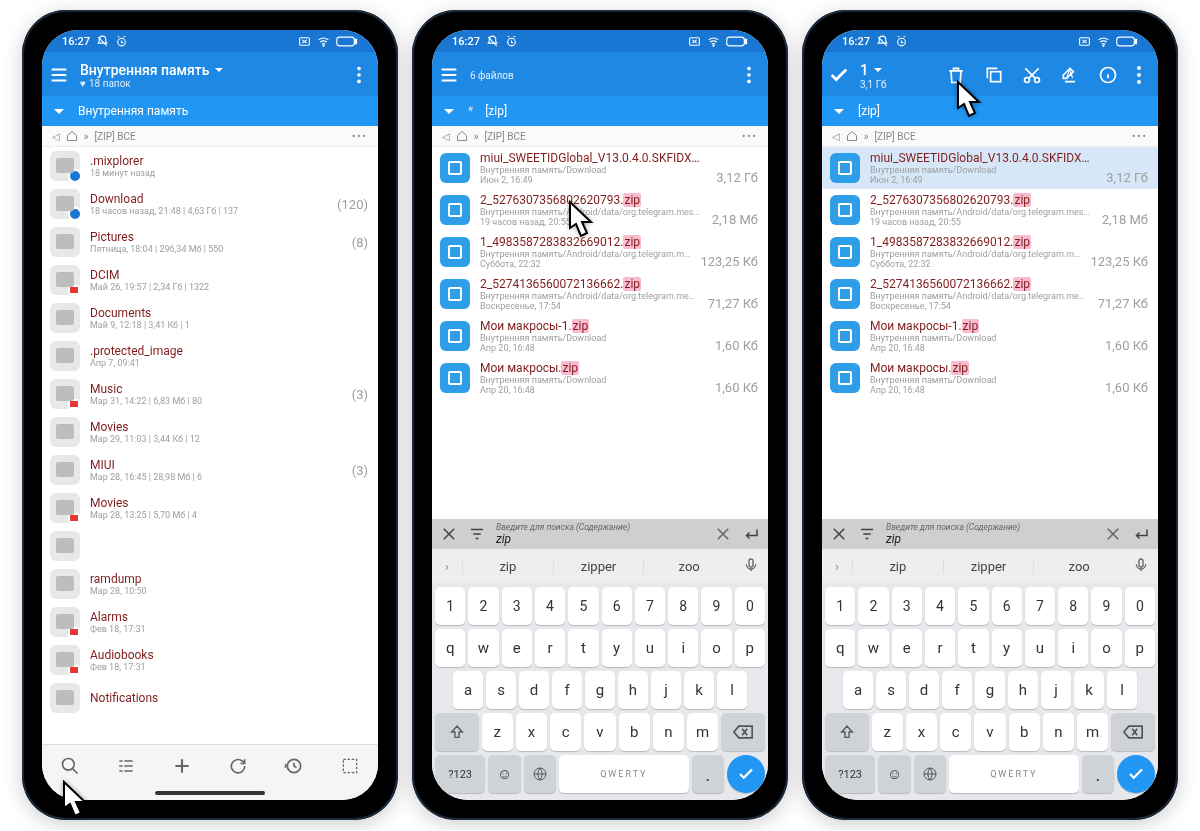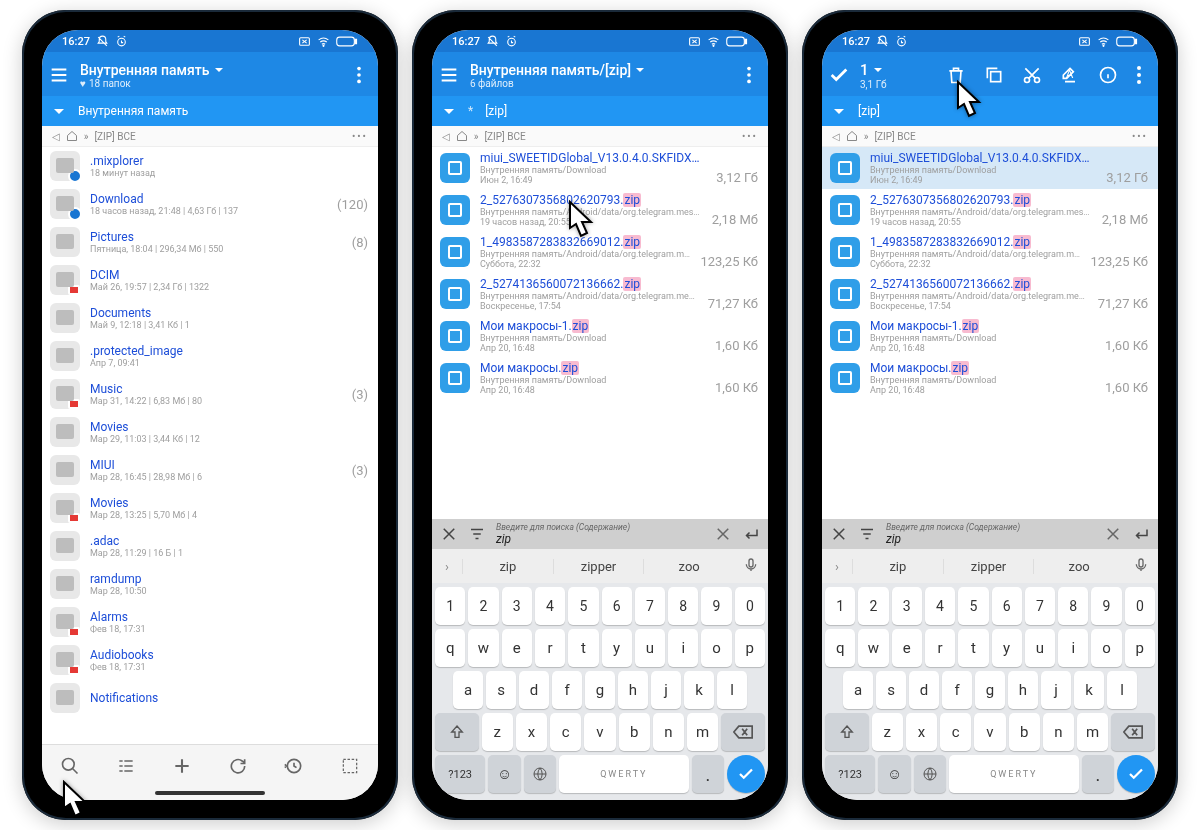--- a/index.html
+++ b/index.html
@@ -101,21 +101,21 @@
   .row .ic .badge {
     position: absolute;
     bottom: -2px; right: -2px;
     width: 14px; height: 14px;
     border-radius: 50%;
     background: #1976d2;
     border: 2px solid #fff;
   }
   .row .ic .badge.red { background: #e53935; border-radius: 2px; width: 12px; height: 10px; bottom: 0; right: 0; }
   .row .txt { flex: 1; min-width: 0; }
-  .row .name { font-size: 12px; color: #1d4ed8; white-space: nowrap; overflow: hidden; text-overflow: ellipsis; }
+  .row .name { font-size: 12px; color: #7f1d1d; white-space: nowrap; overflow: hidden; text-overflow: ellipsis; }
   .row .meta { font-size: 9px; color: #9e9e9e; white-space: nowrap; overflow: hidden; text-overflow: ellipsis; }
   .row .right { font-size: 13px; color: #9e9e9e; flex-shrink: 0; }
   .row.selected { background: #d6e8f7; }
   .hl { background: #f8bbd0; border-radius: 2px; padding: 0 1px; }
   .bottombar {
     height: 42px;
     background: #f5f5f5;
     border-top: 1px solid #ddd;
     display: flex;
     align-items: center;
@@ -337,24 +337,20 @@
             <div class="badge red"></div>
           </div>
           <div class="txt">
             <div class="name">Movies</div>
             <div class="meta">Мар 28, 13:25 | 5,70 Мб | 4</div>
           </div>
           <div class="right"></div>
         </div>
         <div class="row">
           <div class="ic folder"></div>
-          <div class="txt">
-            <div class="name">.adac</div>
-            <div class="meta">Мар 28, 11:29 | 16 Б | 1</div>
-          </div>
           <div class="right"></div>
         </div>
         <div class="row">
           <div class="ic folder"></div>
           <div class="txt">
             <div class="name">ramdump</div>
             <div class="meta">Мар 28, 10:50</div>
           </div>
           <div class="right"></div>
         </div>
@@ -446,26 +442,20 @@
             <rect x="1" y="1" width="24" height="12" rx="4"></rect>
             <rect x="26" y="4" width="2" height="6" fill="#fff"></rect>
           </svg>
       </div>
     </div>
     <div class="appbar">
       <svg class="hamburger" viewBox="0 0 24 24" stroke="#fff" stroke-width="2">
           <path d="M4 6h16M4 12h16M4 18h16"></path>
         </svg>
       <div class="abar-col">
-        <div class="abar-title">
-            <span>Внутренняя память/[zip]</span>
-            <svg width="10" height="10" viewBox="0 0 10 10" fill="#fff">
-              <path d="M1 3l4 4 4-4z"></path>
-            </svg>
-          </div>
         <div class="abar-sub">6 файлов</div>
       </div>
       <svg class="menu-dots" viewBox="0 0 24 24" fill="#fff">
           <circle cx="12" cy="5" r="2"></circle>
           <circle cx="12" cy="12" r="2"></circle>
           <circle cx="12" cy="19" r="2"></circle>
         </svg>
     </div>
     <div class="subbar">
       <svg width="14" height="14" viewBox="0 0 14 14" fill="#fff">

